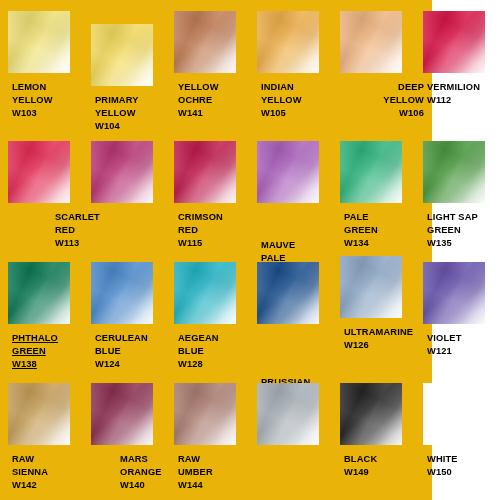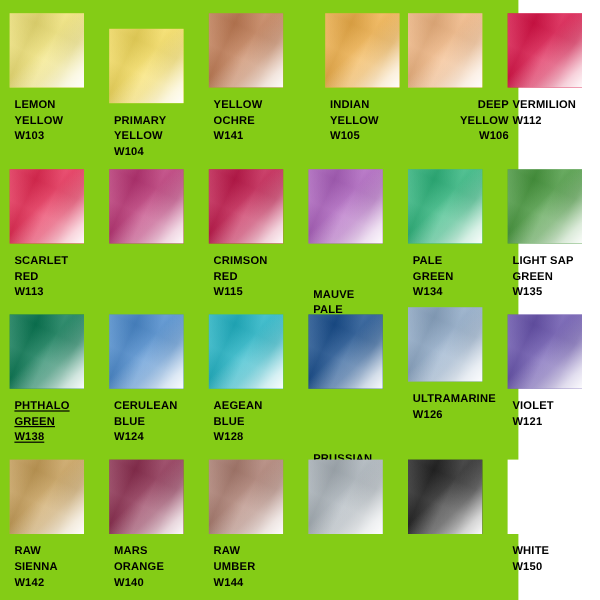--- a/index.html
+++ b/index.html
@@ -10,21 +10,21 @@
   body {
     width: 500px;
     height: 500px;
     font-family: "Liberation Sans", sans-serif;
     overflow: hidden;
   }
   #chart {
     position: relative;
     width: 432px;
     height: 500px;
-    background: #84cc16;
+    background: #eab308;
   }
   .swatch-cell {
     position: absolute;
     top: 0;
     width: 83px;
     height: 130px;
   }
   .swatch-chip {
     position: absolute;
     left: 0;
@@ -92,21 +92,21 @@
     </div>
     <div class="swatch-cell" style="left: 174px; top: 11px; height: 130px;">
       <div class="swatch-chip" style="width: 62px; height: 62px; background: rgb(196, 126, 86);">
         <div class="wash mottle"></div>
         <div class="wash grad"></div>
       </div>
       <div class="swatch-label" style="color: rgb(0, 0, 0);">YELLOW
 OCHRE
 W141</div>
     </div>
-    <div class="swatch-cell" style="left: 271px; top: 11px; height: 130px;">
+    <div class="swatch-cell" style="left: 257px; top: 11px; height: 130px;">
       <div class="swatch-chip" style="width: 62px; height: 62px; background: rgb(242, 177, 74);">
         <div class="wash mottle"></div>
         <div class="wash grad"></div>
       </div>
       <div class="swatch-label" style="color: rgb(0, 0, 0);">INDIAN
 YELLOW
 W105</div>
     </div>
     <div class="swatch-cell" style="left: 340px; top: 11px; height: 130px;">
       <div class="swatch-chip" style="width: 62px; height: 62px; background: rgb(243, 183, 130);">
@@ -123,21 +123,21 @@
         <div class="wash grad"></div>
       </div>
       <div class="swatch-label" style="color: rgb(0, 0, 0);">VERMILION
 W112</div>
     </div>
     <div class="swatch-cell" style="left: 8px; top: 141px; height: 130px;">
       <div class="swatch-chip" style="width: 62px; height: 62px; background: rgb(232, 43, 84);">
         <div class="wash mottle"></div>
         <div class="wash grad"></div>
       </div>
-      <div class="swatch-label" style="color: rgb(0, 0, 0);">SCARLET
+      <div class="swatch-label" style="color: rgb(0, 0, 0); margin-left: 43px;">SCARLET
 RED
 W113</div>
     </div>
     <div class="swatch-cell" style="left: 91px; top: 141px; height: 130px;">
       <div class="swatch-chip" style="width: 62px; height: 62px; background: rgb(188, 53, 118);">
         <div class="wash mottle"></div>
         <div class="wash grad"></div>
       </div>
     </div>
     <div class="swatch-cell" style="left: 174px; top: 141px; height: 130px;">
@@ -235,21 +235,21 @@
       </div>
       <div class="swatch-label" style="color: rgb(0, 0, 0);">RAW
 SIENNA
 W142</div>
     </div>
     <div class="swatch-cell" style="left: 91px; top: 383px; height: 130px;">
       <div class="swatch-chip" style="width: 62px; height: 62px; background: rgb(142, 47, 81);">
         <div class="wash mottle"></div>
         <div class="wash grad"></div>
       </div>
-      <div class="swatch-label" style="color: rgb(0, 0, 0);">MARS
+      <div class="swatch-label" style="color: rgb(0, 0, 0); margin-left: 25px;">MARS
 ORANGE
 W140</div>
     </div>
     <div class="swatch-cell" style="left: 174px; top: 383px; height: 130px;">
       <div class="swatch-chip" style="width: 62px; height: 62px; background: rgb(174, 127, 114);">
         <div class="wash mottle"></div>
         <div class="wash grad"></div>
       </div>
       <div class="swatch-label" style="color: rgb(0, 0, 0);">RAW
 UMBER
@@ -259,19 +259,21 @@
       <div class="swatch-chip" style="width: 62px; height: 62px; background: rgb(170, 179, 186);">
         <div class="wash mottle"></div>
         <div class="wash grad"></div>
       </div>
     </div>
     <div class="swatch-cell" style="left: 340px; top: 383px; height: 130px;">
       <div class="swatch-chip" style="width: 62px; height: 62px; background: rgb(36, 36, 36);">
         <div class="wash mottle"></div>
         <div class="wash grad"></div>
       </div>
+      <div class="swatch-label" style="color: rgb(0, 0, 0);">BLACK
+W149</div>
     </div>
     <div class="swatch-cell" style="left: 423px; top: 383px; height: 130px;">
       <div class="swatch-chip" style="width: 62px; height: 62px; background: rgb(255, 255, 255);"></div>
       <div class="swatch-label" style="color: rgb(0, 0, 0);">WHITE
 W150</div>
     </div>
   </div>
 
 </body></html>

